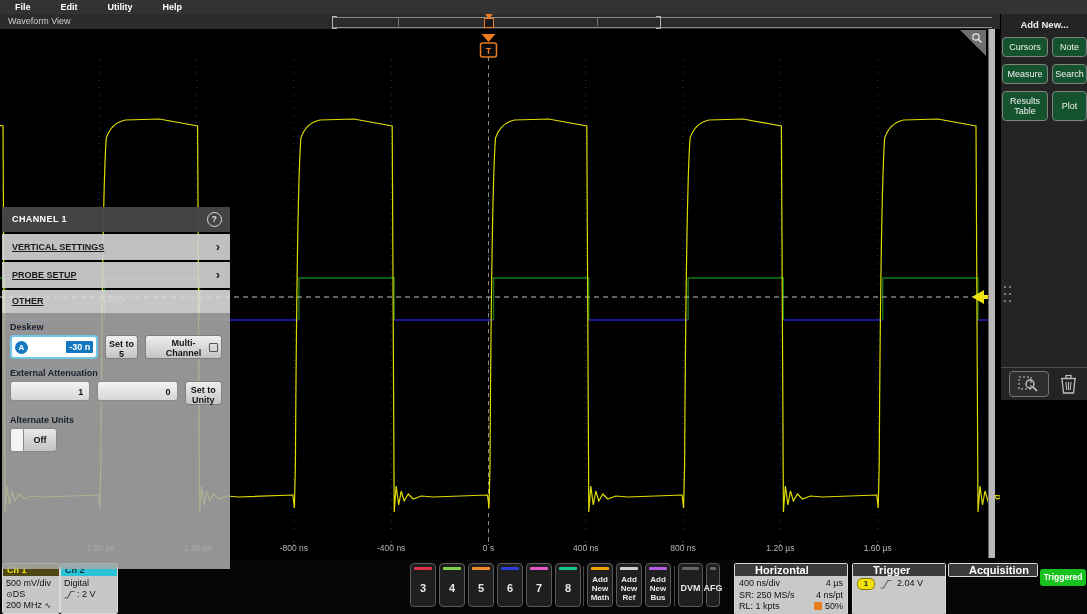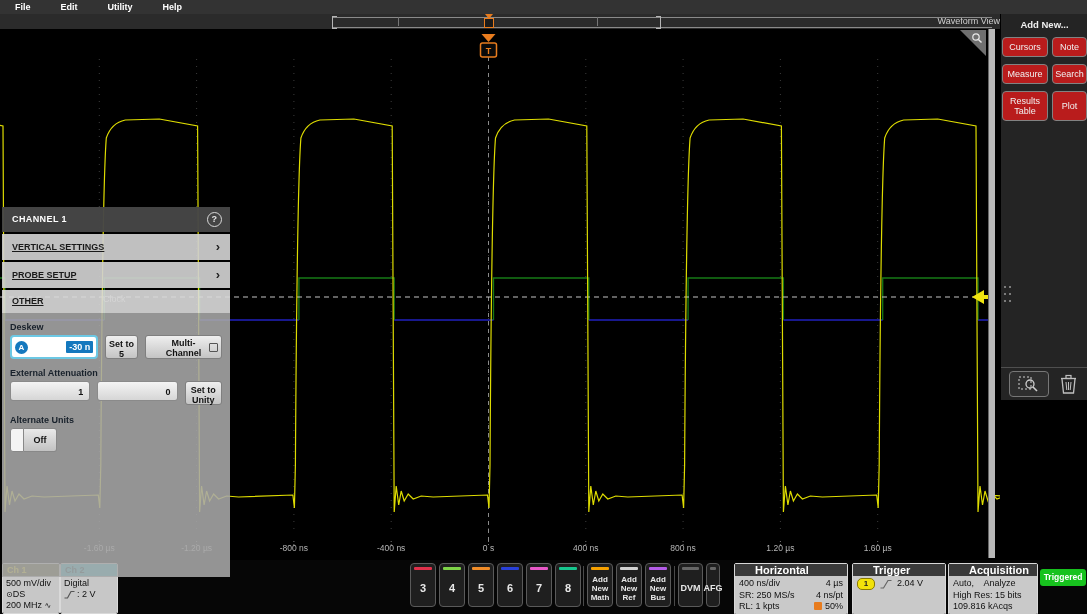--- a/index.html
+++ b/index.html
@@ -5,21 +5,21 @@
   html,body{margin:0;padding:0;background:#000;}
   .screen{position:relative;width:1087px;height:614px;background:#000;overflow:hidden;
           font-family:"Liberation Sans",sans-serif;-webkit-font-smoothing:antialiased;}
 
   
   .menubar{position:absolute;top:0;left:0;width:1087px;height:14px;background:#333;display:flex;}
   .menubar .mi{color:#fff;font-size:9px;font-weight:bold;line-height:14px;padding:0 15px;cursor:default;}
 
   
   .wv-titlebar{position:absolute;top:14px;left:0;width:1000px;height:15px;background:#2b2b2b;border-bottom:1px solid #111;}
-  .wv-title{color:#cfcfcf;font-size:9px;line-height:15px;padding-left:8px;text-align:right;}
+  .wv-title{color:#cfcfcf;font-size:9px;line-height:15px;padding-left:8px;}
   .nav-track{position:absolute;left:332px;top:3px;width:660px;height:9px;
              border-top:1px solid #8a8a8a;border-bottom:1px solid #8a8a8a;}
   .nav-cap{position:absolute;top:2px;width:4px;height:11px;border:1px solid #b5b5b5;}
   .nav-cap.l{left:332px;border-right:none;}
   .nav-cap.r{left:656px;border-left:none;}
   .nav-tick{position:absolute;top:3px;width:1px;height:9px;background:#777;}
   .nav-marker{position:absolute;left:483px;top:0;width:12px;height:15px;}
   .nav-marker .tri{position:absolute;left:2px;top:0;width:0;height:0;border-left:4px solid transparent;border-right:4px solid transparent;border-top:5px solid #e87c1e;}
   .nav-marker .box{position:absolute;left:1px;top:4px;width:8px;height:8px;border:1px solid #e87c1e;background:#1a1a1a;}
 
@@ -46,21 +46,21 @@
   
   .cpanel{position:absolute;left:2px;top:207px;width:228px;height:348px;z-index:5;font-size:9px;}
   .cp-header{height:25px;background:rgba(70,70,70,.97);color:#fff;font-weight:bold;letter-spacing:.4px;
              line-height:25px;padding:0 10px;position:relative;}
   .cp-help{position:absolute;right:8px;top:5px;width:13px;height:13px;border:1.5px solid #d8d8d8;border-radius:50%;
            color:#e5e5e5;font-size:9px;line-height:13px;text-align:center;font-weight:bold;}
   .cp-row{margin-top:2px;height:26px;background:rgba(208,208,208,.92);color:#1a1a1a;font-weight:bold;
           line-height:26px;padding:0 10px;position:relative;text-decoration:underline;}
   .cp-row .chev{position:absolute;right:10px;top:0;font-size:13px;font-weight:bold;color:#222;}
   .cp-row.other{height:23px;line-height:23px;background:rgba(220,220,220,.9);}
-  .cp-body{height:243px;background:rgba(168,168,168,.88);padding:5px 8px 16px;}
+  .cp-body{height:243px;background:rgba(168,168,168,.88);padding:5px 8px 8px;}
   .cp-label{color:#18212b;font-weight:bold;margin:4px 0 3px;}
   .cp-flex{display:flex;align-items:flex-start;gap:7px;}
   .deskew-field{width:88px;height:20px;background:#fff;border:2px solid #6cc8e4;border-radius:4px;
                 display:flex;align-items:center;padding:0 3px;}
   .a-badge{width:13px;height:13px;border-radius:50%;background:#1478be;color:#fff;font-size:8px;font-weight:bold;
            text-align:center;line-height:13px;}
   .deskew-val{margin-left:auto;background:#1478be;color:#fff;font-weight:bold;padding:1px 3px;border-radius:1px;}
   .sbtn{background:linear-gradient(#efefef,#c4c4c4);border:1px solid #7f7f7f;border-radius:3px;color:#111;
         font-size:9px;font-weight:bold;text-align:center;line-height:10px;padding:3px 2px;box-sizing:border-box;}
   .sbtn.w34{width:36px;height:24px;}
@@ -72,21 +72,21 @@
   .sbtn.unity{width:42px;height:24px;}
   .toggle{display:flex;height:24px;}
   .tg-knob{width:12px;height:22px;background:#f4f4f4;border:1px solid #888;border-radius:3px 0 0 3px;}
   .tg-off{width:32px;height:22px;background:linear-gradient(#e9e9e9,#c2c2c2);border:1px solid #888;border-left:none;
           border-radius:0 3px 3px 0;color:#111;font-weight:bold;text-align:center;line-height:22px;}
 
   
   .sidebar{position:absolute;left:1000px;top:14px;width:87px;height:386px;background:#242424;border-left:1px solid #000;}
   .sb-title{color:#f0f0f0;font-size:9.5px;font-weight:bold;text-align:center;margin:5px 0 7px;}
   .sb-grid{display:grid;grid-template-columns:46px 35px;gap:7px 4px;justify-content:center;align-items:stretch;}
-  .sb-btn{background:#b91c1c;border:1px solid #828282;border-radius:4px;color:#f0f0f0;font-size:9px;
+  .sb-btn{background:#14532d;border:1px solid #828282;border-radius:4px;color:#f0f0f0;font-size:9px;
           text-align:center;padding:4px 1px;line-height:10px;display:flex;align-items:center;justify-content:center;}
   .handle{position:absolute;left:2px;top:266px;width:8px;height:28px;display:grid;
           grid-template-columns:2px 2px;gap:5px 3px;align-content:center;justify-content:center;}
   .handle i{width:2px;height:2px;background:#9a9a9a;border-radius:50%;}
   .sb-tools{position:absolute;bottom:0;left:0;width:87px;height:33px;border-top:1px solid #4f4f4f;
             display:flex;align-items:center;gap:11px;padding-left:8px;box-sizing:border-box;}
   .zoom-btn{width:38px;height:24px;background:#2e2e2e;border:1px solid #777;border-radius:4px;
             display:flex;align-items:center;justify-content:center;}
 
   
@@ -369,23 +369,18 @@
           <svg width="12" height="10" viewBox="0 0 12 10">
             <path d="M0.5 9 L3.5 9 L8 1.5 L11.5 1.5" fill="none" stroke="#666" stroke-width="1.2"></path>
           </svg>
           <span>2.04 V</span>
         </div>
       </div>
     </div>
 
     <div class="info-panel" style="left:948px;width:88px">
       <div class="ip-head">Acquisition</div>
-      <div class="ip-body">
-        <div class="ip-row">Auto,    Analyze</div>
-        <div class="ip-row">High Res: 15 bits</div>
-        <div class="ip-row">109.816 kAcqs</div>
-      </div>
     </div>
 
     <div class="status-badge">Triggered</div>
   </div>
 
 </div>
 
 </body></html>

